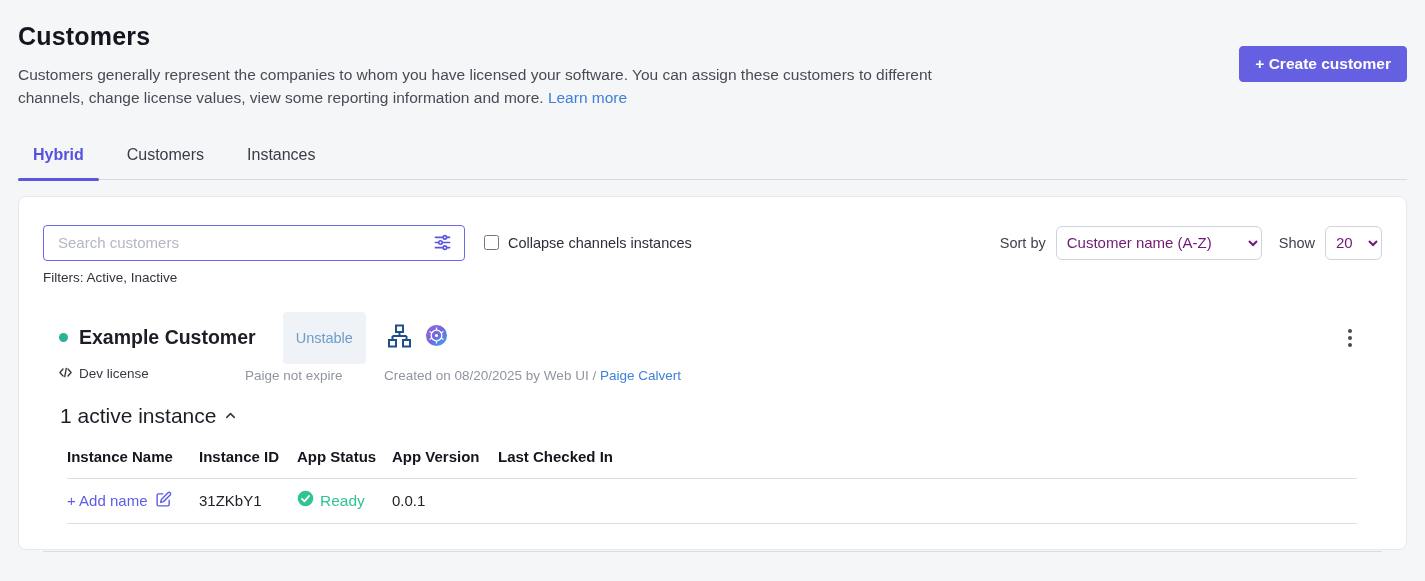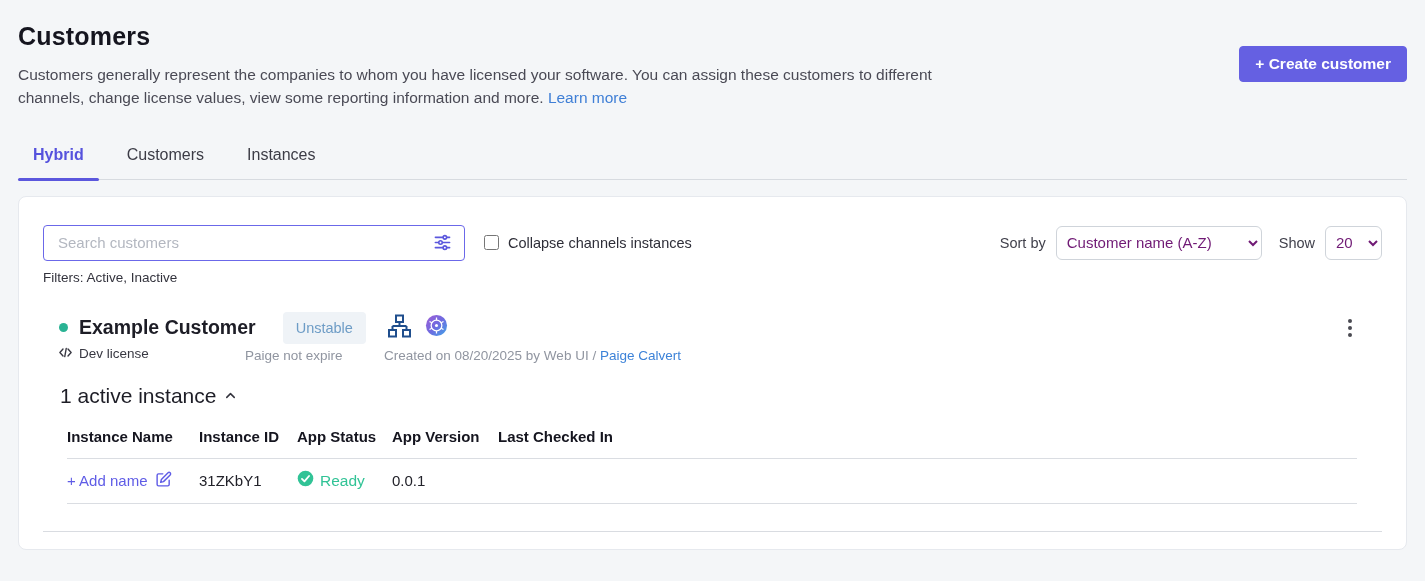--- a/index.html
+++ b/index.html
@@ -48,21 +48,21 @@
            border: 1px solid #cfd4da; border-radius: 6px; background: #fff; padding: 0 6px; }
   .sort-select { width: 206px; margin-left: 10px; }
   .show-label { margin-left: 17px; }
   .show-select { width: 57px; margin-left: 10px; }
   .filters-line { margin-top: 9px; font-size: 13.5px; color: #33333d; }
   
   .cust-head { display: flex; align-items: center; margin-top: 27px; padding-left: 16px; }
   .status-dot { width: 9px; height: 9px; border-radius: 50%; background: #2ab394; flex-shrink: 0; }
   .cust-name { font-size: 19.5px; font-weight: 700; color: #1d1d26; margin-left: 11px; cursor: pointer; }
   .channel-badge { margin-left: 27px; background: #eff3f7; color: #6d9cc6; font-size: 14.5px;
-          padding: 8px 13px; border-radius: 4px; }
+          padding: 18px 13px; border-radius: 4px; }
   .head-icons { display: flex; align-items: center; gap: 13px; margin-left: 21px; }
   .kebab { margin-left: auto; margin-right: 26px; display: flex; flex-direction: column;
           gap: 3px; cursor: pointer; padding: 4px; background: none; border: none; }
   .kebab i { width: 4px; height: 4px; border-radius: 50%; background: #4a4a52; display: block; }
   .cust-meta { display: flex; align-items: flex-end; margin-top: 1px; padding-left: 15px;
           font-size: 13.5px; }
   .license { display: flex; align-items: center; gap: 6px; color: #383842; width: 187px; }
   .expire { color: #9095a0; width: 139px; }
   .created { color: #9095a0; }
   .created a { color: #3c82d8; text-decoration: none; font-weight: 500; }

